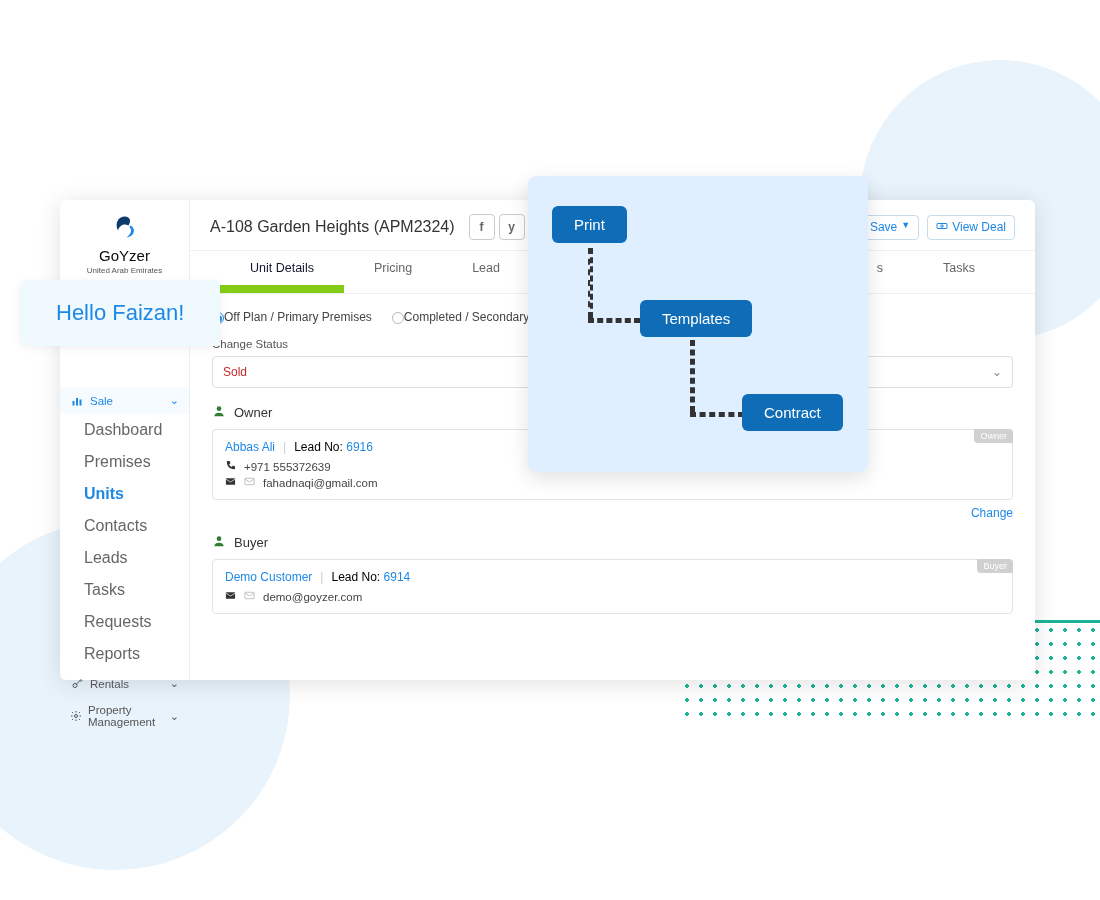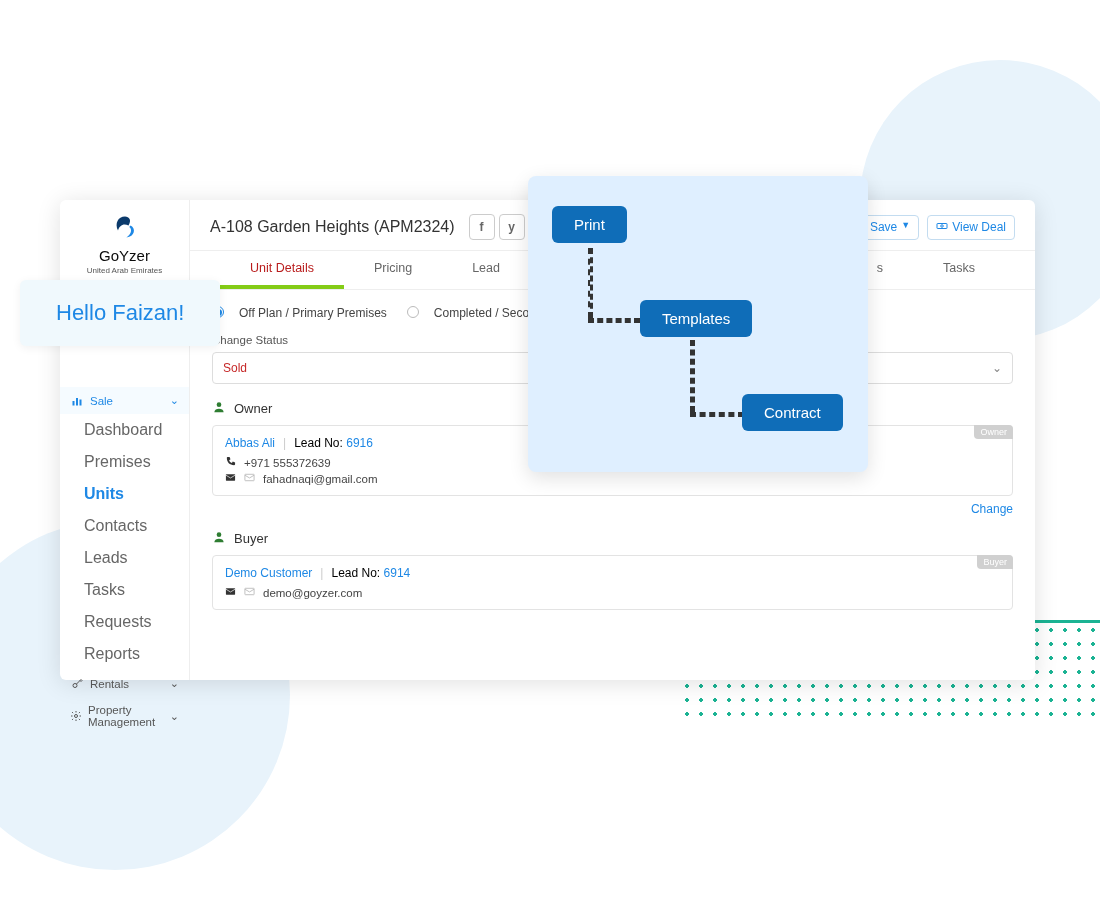--- a/index.html
+++ b/index.html
@@ -35,25 +35,25 @@
   .header-row { display: flex; align-items: center; padding: 14px 20px 10px; border-bottom: 1px solid #eee; gap: 10px; }
   .page-title { font-size: 16px; font-weight: 500; color: #333; }
   .social-buttons { display: flex; gap: 4px; margin-left: 4px; }
   .social-btn { width: 26px; height: 26px; border: 1px solid #ccc; border-radius: 4px; display: flex; align-items: center; justify-content: center; font-size: 12px; font-weight: 700; color: #666; cursor: pointer; }
   .header-actions { margin-left: auto; display: flex; gap: 8px; align-items: center; font-size: 12px; }
   .btn-plain { cursor: pointer; color: #555; padding: 4px 6px; }
   .btn-boxed { border: 1px solid #c3dcf0; border-radius: 4px; padding: 4px 8px; cursor: pointer; color: #1e88e5; display: flex; align-items: flex-start; gap: 4px; font-size: 12px; }
 
   .tabs { display: flex; padding: 0 30px; border-bottom: 1px solid #eee; }
   .tab { padding: 10px 30px; font-size: 12.5px; color: #666; cursor: pointer; }
-  .tab.active { color: #b91c1c; border-bottom: 4px solid #84cc16; font-weight: 500; }
+  .tab.active { color: #0f172a; border-bottom: 8px solid #84cc16; font-weight: 500; }
 
   .body { padding: 16px 22px; overflow: auto; flex: 1; }
   .radio-row { display: flex; gap: 20px; margin-bottom: 14px; font-size: 12px; color: #444; }
-  .radio-opt { display: flex; align-items: flex-start; gap: 15px; }
+  .radio-opt { display: flex; align-items: flex-end; gap: 0; }
   .radio-circle { width: 12px; height: 12px; border-radius: 50%; border: 1px solid #1e88e5; display: flex; align-items: center; justify-content: center; }
   .radio-circle.on::after { content: ''; width: 7px; height: 7px; border-radius: 50%; background: #1e88e5; }
   .radio-circle.off { border-color: #bbb; }
 
   .field-label { font-size: 11.5px; color: #555; margin-bottom: 6px; }
   .status-box { border: 1px solid #ddd; border-radius: 4px; padding: 8px 10px; font-size: 12px; color: #c62828; margin-bottom: 16px; position: relative; }
   .status-box .arrow { position:absolute; right: 10px; top: 8px; color:#888; font-size:12px; }
 
   .section-title { display: flex; align-items: center; gap: 8px; font-size: 13px; color: #333; margin-bottom: 8px; font-weight: 500; }
   .person-icon { color: #2e7d32; font-size: 14px; }

